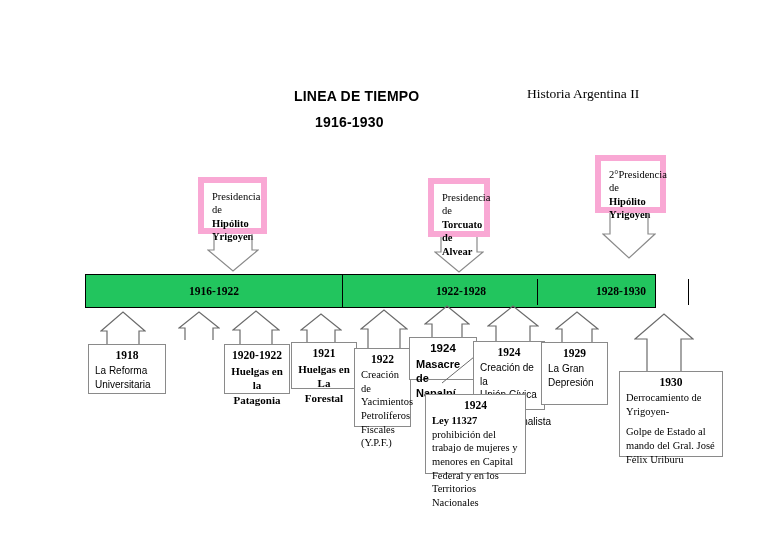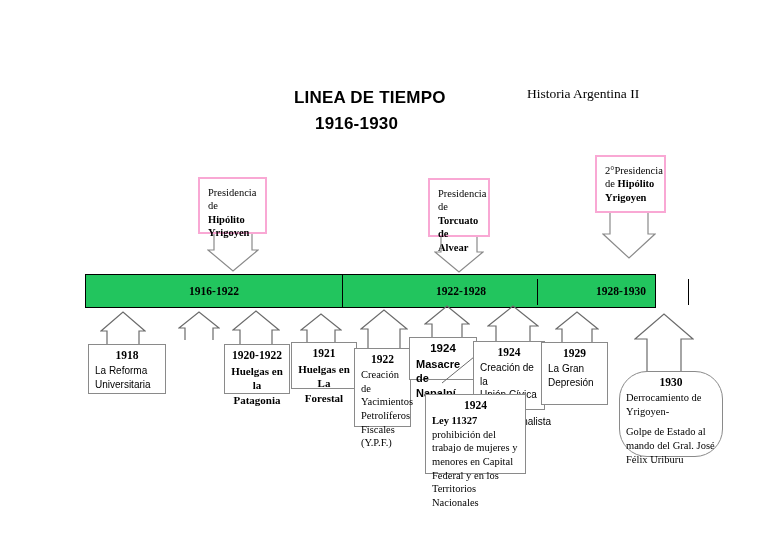--- a/index.html
+++ b/index.html
@@ -15,21 +15,21 @@
     overflow: hidden;
     font-family: "Liberation Serif", serif;
     color: #000000;
   }
 
   
   .main-title {
     position: absolute;
     font-family: "Liberation Sans", sans-serif;
     font-weight: bold;
-    font-size: 17px;
+    font-size: 14px;
     letter-spacing: 0.2px;
     white-space: nowrap;
   }
   #title-line1 { left: 294px; top: 88px; }
   #title-line2 { left: 315px; top: 114px; }
   #subject-title {
     position: absolute;
     left: 527px;
     top: 86px;
     font-family: "Liberation Serif", serif;
@@ -71,21 +71,21 @@
     background: #000000;
   }
   .bar-divider.short {
     top: 4px;
     height: 26px;
   }
 
   
   .callout {
     position: absolute;
-    border: 2px solid #f9a8d4;
+    border: 6px solid #f9a8d4;
     background: #ffffff;
     box-sizing: border-box;
     font-family: "Liberation Serif", serif;
     font-size: 10.5px;
     line-height: 1.28;
     padding: 7px 8px 4px 8px;
   }
   .callout b { font-weight: bold; }
 
   
@@ -307,21 +307,21 @@
       <b>Ley 11327</b><span> prohibición del trabajo de mujeres y menores en Capital Federal y en los Territorios Nacionales</span>
     </div>
   </div>
 
   <div class="event-box" style="left:541px; top:342px; width:67px; height:63px;">
     <div class="event-year">1929</div>
     <div class="body-sans" style="white-space:pre-line;">La Gran
 Depresión</div>
   </div>
 
-  <div class="event-box" style="left:619px; top:371px; width:104px; height:86px;border-radius:28px;">
+  <div class="event-box" style="left:619px; top:371px; width:104px; height:86px;">
     <div class="event-year">1930</div>
     <div class="event-body" style="white-space:pre-line;">Derrocamiento de
 Yrigoyen-</div>
     <div class="para-gap"></div>
     <div class="event-body" style="white-space:pre-line;">Golpe de Estado al
 mando del Gral.  José
 Félix Uriburu</div>
   </div>
 
 </div>

